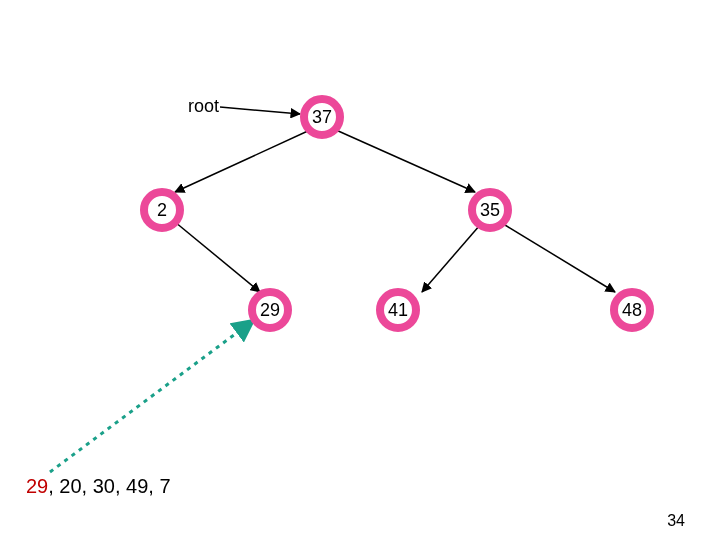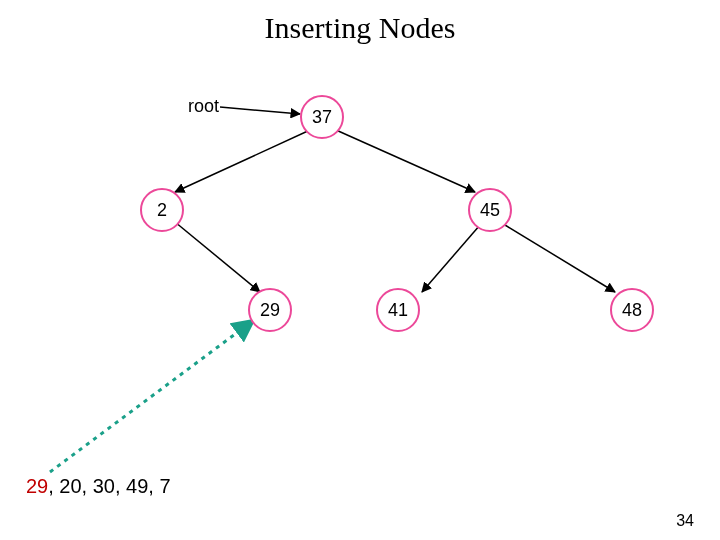--- a/index.html
+++ b/index.html
@@ -21,21 +21,21 @@
   .label {
     position: absolute;
     font-family: Arial, Helvetica, sans-serif;
     font-size: 18px;
     margin-left: 8px;
   }
   .node {
     position: absolute;
     width: 44px;
     height: 44px;
-    border: 2px solid #ec4899;
+    border: 8px solid #ec4899;
     border-radius: 50%;
     background: #fff;
     display: flex;
     align-items: center;
     justify-content: center;
     font-family: Arial, Helvetica, sans-serif;
     font-size: 18px;
     box-sizing: border-box;
   }
   svg.edges {
@@ -49,32 +49,32 @@
     left: 26px;
     top: 475px;
     font-family: Liberation Sans, sans-serif;
     font-size: 20px;
   }
   .seq .hl {
     color: #c00000;
   }
   .pagenum {
     position: absolute;
-    right: 26px;
+    right: 35px;
     bottom: 10px;
     font-family: Arial, Helvetica, sans-serif;
     font-size: 16px;
     margin-left: 36px;
   }
 </style>
 </head>
 <body>
 
 <div class="title">
-  <span>Inserting Nodes</span><br>
+  <br>
 </div>
 
 <svg class="edges">
   <defs>
     <marker id="arrow" viewBox="0 0 10 10" refX="9" refY="5" markerWidth="7" markerHeight="7" orient="auto-start-reverse">
       <path d="M 0 0 L 10 5 L 0 10 z" fill="#000"></path>
     </marker>
     <marker id="arrow-teal" viewBox="0 0 10 10" refX="9" refY="5" markerWidth="8" markerHeight="8" orient="auto-start-reverse">
       <path d="M 0 0 L 10 5 L 0 10 z" fill="#1aa089"></path>
     </marker>
@@ -97,21 +97,21 @@
 
 <div class="label" style="left:180px; top:96px;">root</div>
 
 <div class="node" style="left:300px; top:95px;">
   <span>37</span>
 </div>
 <div class="node" style="left:140px; top:188px;">
   <span>2</span>
 </div>
 <div class="node" style="left:468px; top:188px;">
-  <span>45</span>
+  <span>35</span>
 </div>
 <div class="node" style="left:248px; top:288px;">
   <span>29</span>
 </div>
 <div class="node" style="left:376px; top:288px;">
   <span>41</span>
 </div>
 <div class="node" style="left:610px; top:288px;">
   <span>48</span>
 </div>

